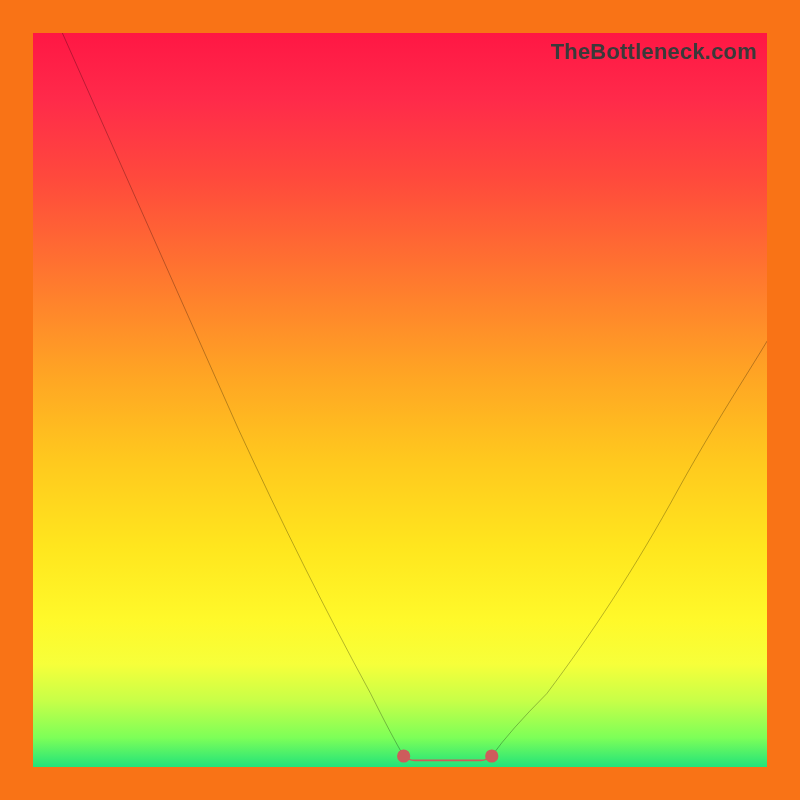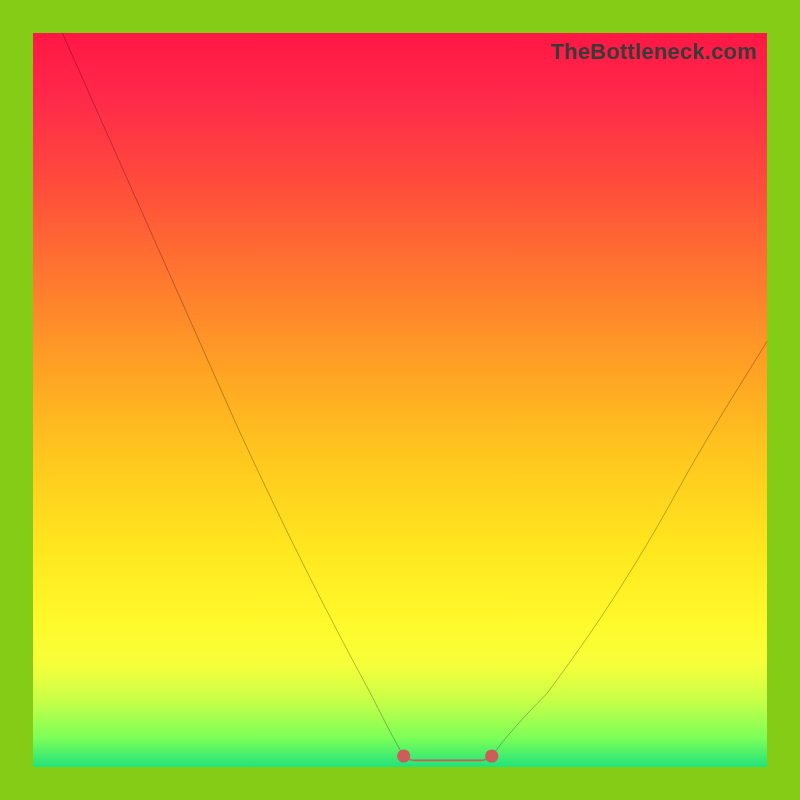--- a/index.html
+++ b/index.html
@@ -8,21 +8,21 @@
     width: 800px;
     height: 800px;
     background: #000;
     overflow: hidden;
     font-family: Arial, Helvetica, sans-serif;
   }
   .frame {
     position: relative;
     width: 800px;
     height: 800px;
-    background: #84cc16;
+    background: #f97316;
   }
   .plot-area {
     position: absolute;
     left: 33px;
     top: 33px;
     width: 734px;
     height: 734px;
     
     background: linear-gradient(to bottom,
       #ff1744 0%,

